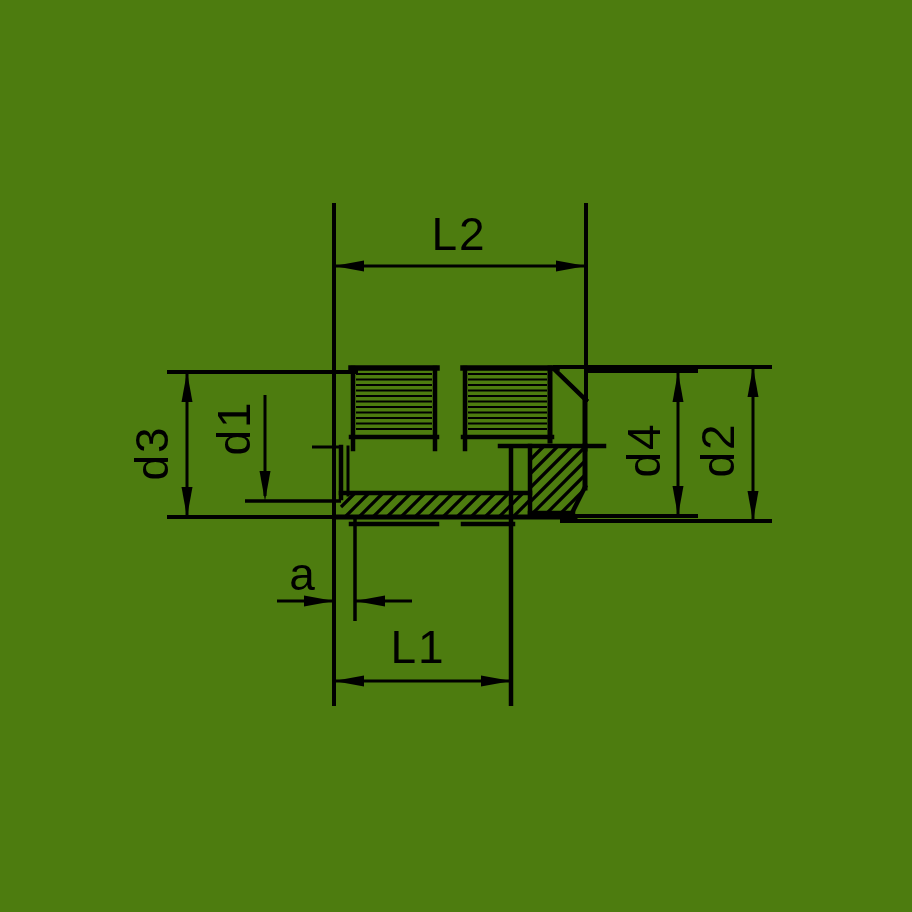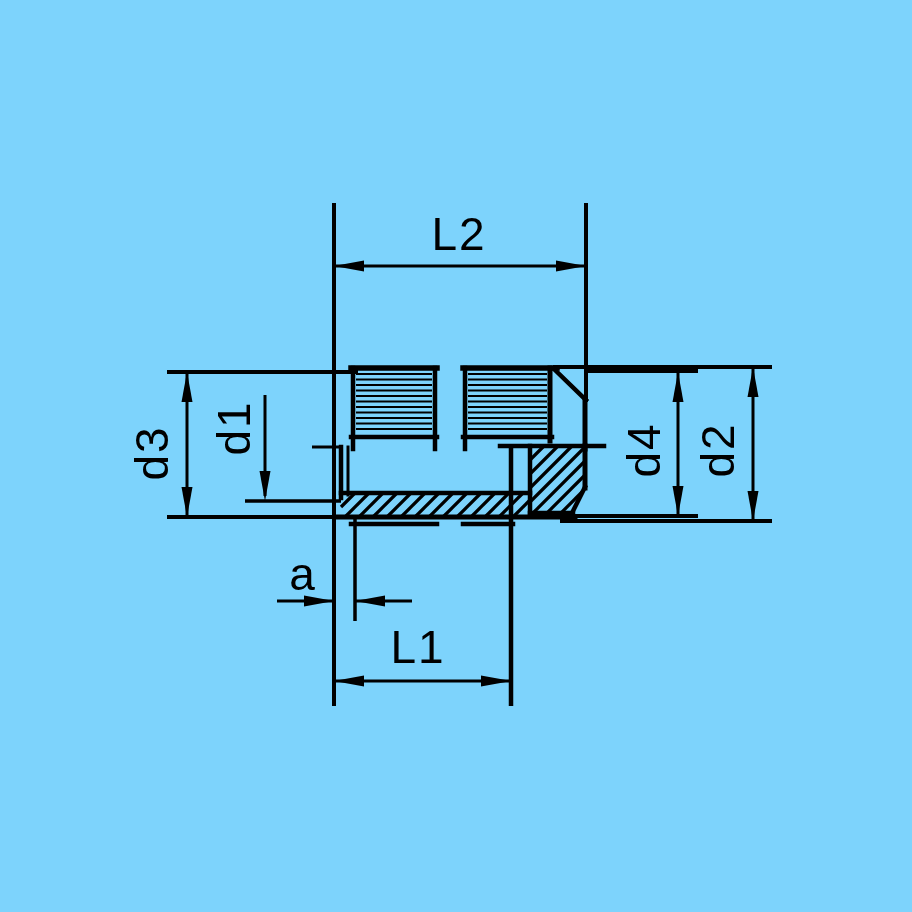--- a/index.html
+++ b/index.html
@@ -7,21 +7,21 @@
     padding: 0;
     width: 912px;
     height: 912px;
     background: #ffffff;
     font-family: "Liberation Sans", sans-serif;
   }
   .stage {
     position: relative;
     width: 912px;
     height: 912px;
-    background: #7dd3fc;
+    background: #4d7c0f;
     overflow: hidden;
   }
   svg { display: block; }
   .dim-text {
     font-family: "Liberation Sans", sans-serif;
     font-size: 46px;
     letter-spacing: 2px;
     fill: #000000;
   }
 </style>

